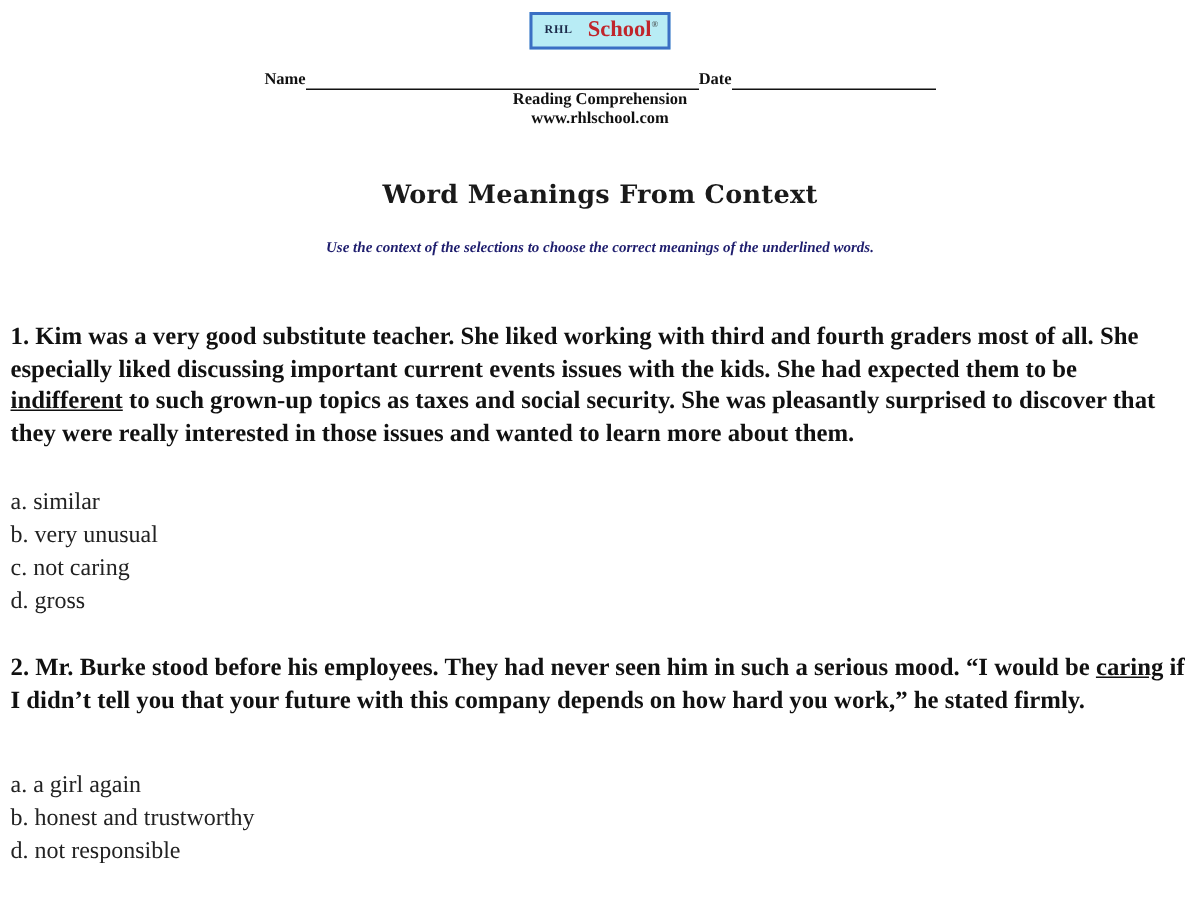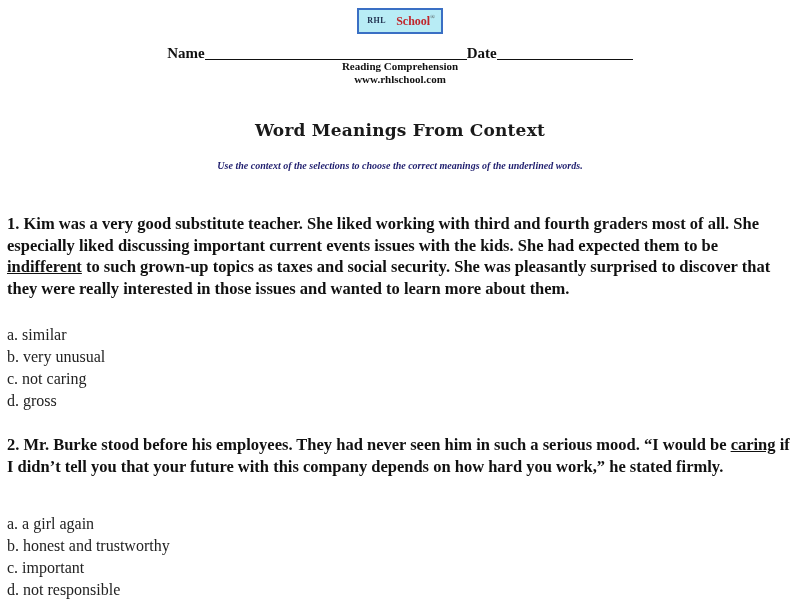--- a/index.html
+++ b/index.html
@@ -34,21 +34,21 @@
       font-family: "Liberation Serif", serif;
       font-size: 8px;
       font-weight: bold;
       color: #1b2a4a;
       margin-right: 10px;
       letter-spacing: 0.5px;
       vertical-align: middle;
     }
     .logo-school {
       font-family: "Liberation Serif", serif;
-      font-size: 12px;
+      font-size: 15px;
       font-weight: bold;
       color: #c0262c;
       vertical-align: middle;
     }
     .logo-reg {
       font-size: 6px;
       color: #3a3a3a;
       vertical-align: top;
       position: relative;
       top: -3px;
@@ -60,21 +60,21 @@
       width: 800px;
       text-align: center;
       font-size: 11px;
       font-weight: bold;
       line-height: 13px;
     }
     .name-date-row {
       display: flex;
       justify-content: center;
       align-items: flex-end;
-      font-size: 15px;
+      font-size: 11px;
       font-weight: bold;
       height: 14px;
     }
     .line {
       display: inline-block;
       border-bottom: 1px solid #111;
       height: 11px;
     }
     .line-name { width: 262px; }
     .line-date { width: 136px; }
@@ -161,15 +161,14 @@
 </div>
 
 <div class="question q2">
   <span>2.</span>
   <span>Mr. Burke stood before his employees. They had never seen him in such a serious mood. “I would be </span><span class="underline">caring</span><span> if I didn’t tell you that your future with this company depends on how hard you work,” he stated firmly.</span>
 </div>
 
 <div class="options o2">
   <span class="option">a. a girl again</span>
   <span class="option">b. honest and trustworthy</span>
-  <span class="option">c. important</span>
   <span class="option">d. not responsible</span>
 </div>
 
 </body></html>

